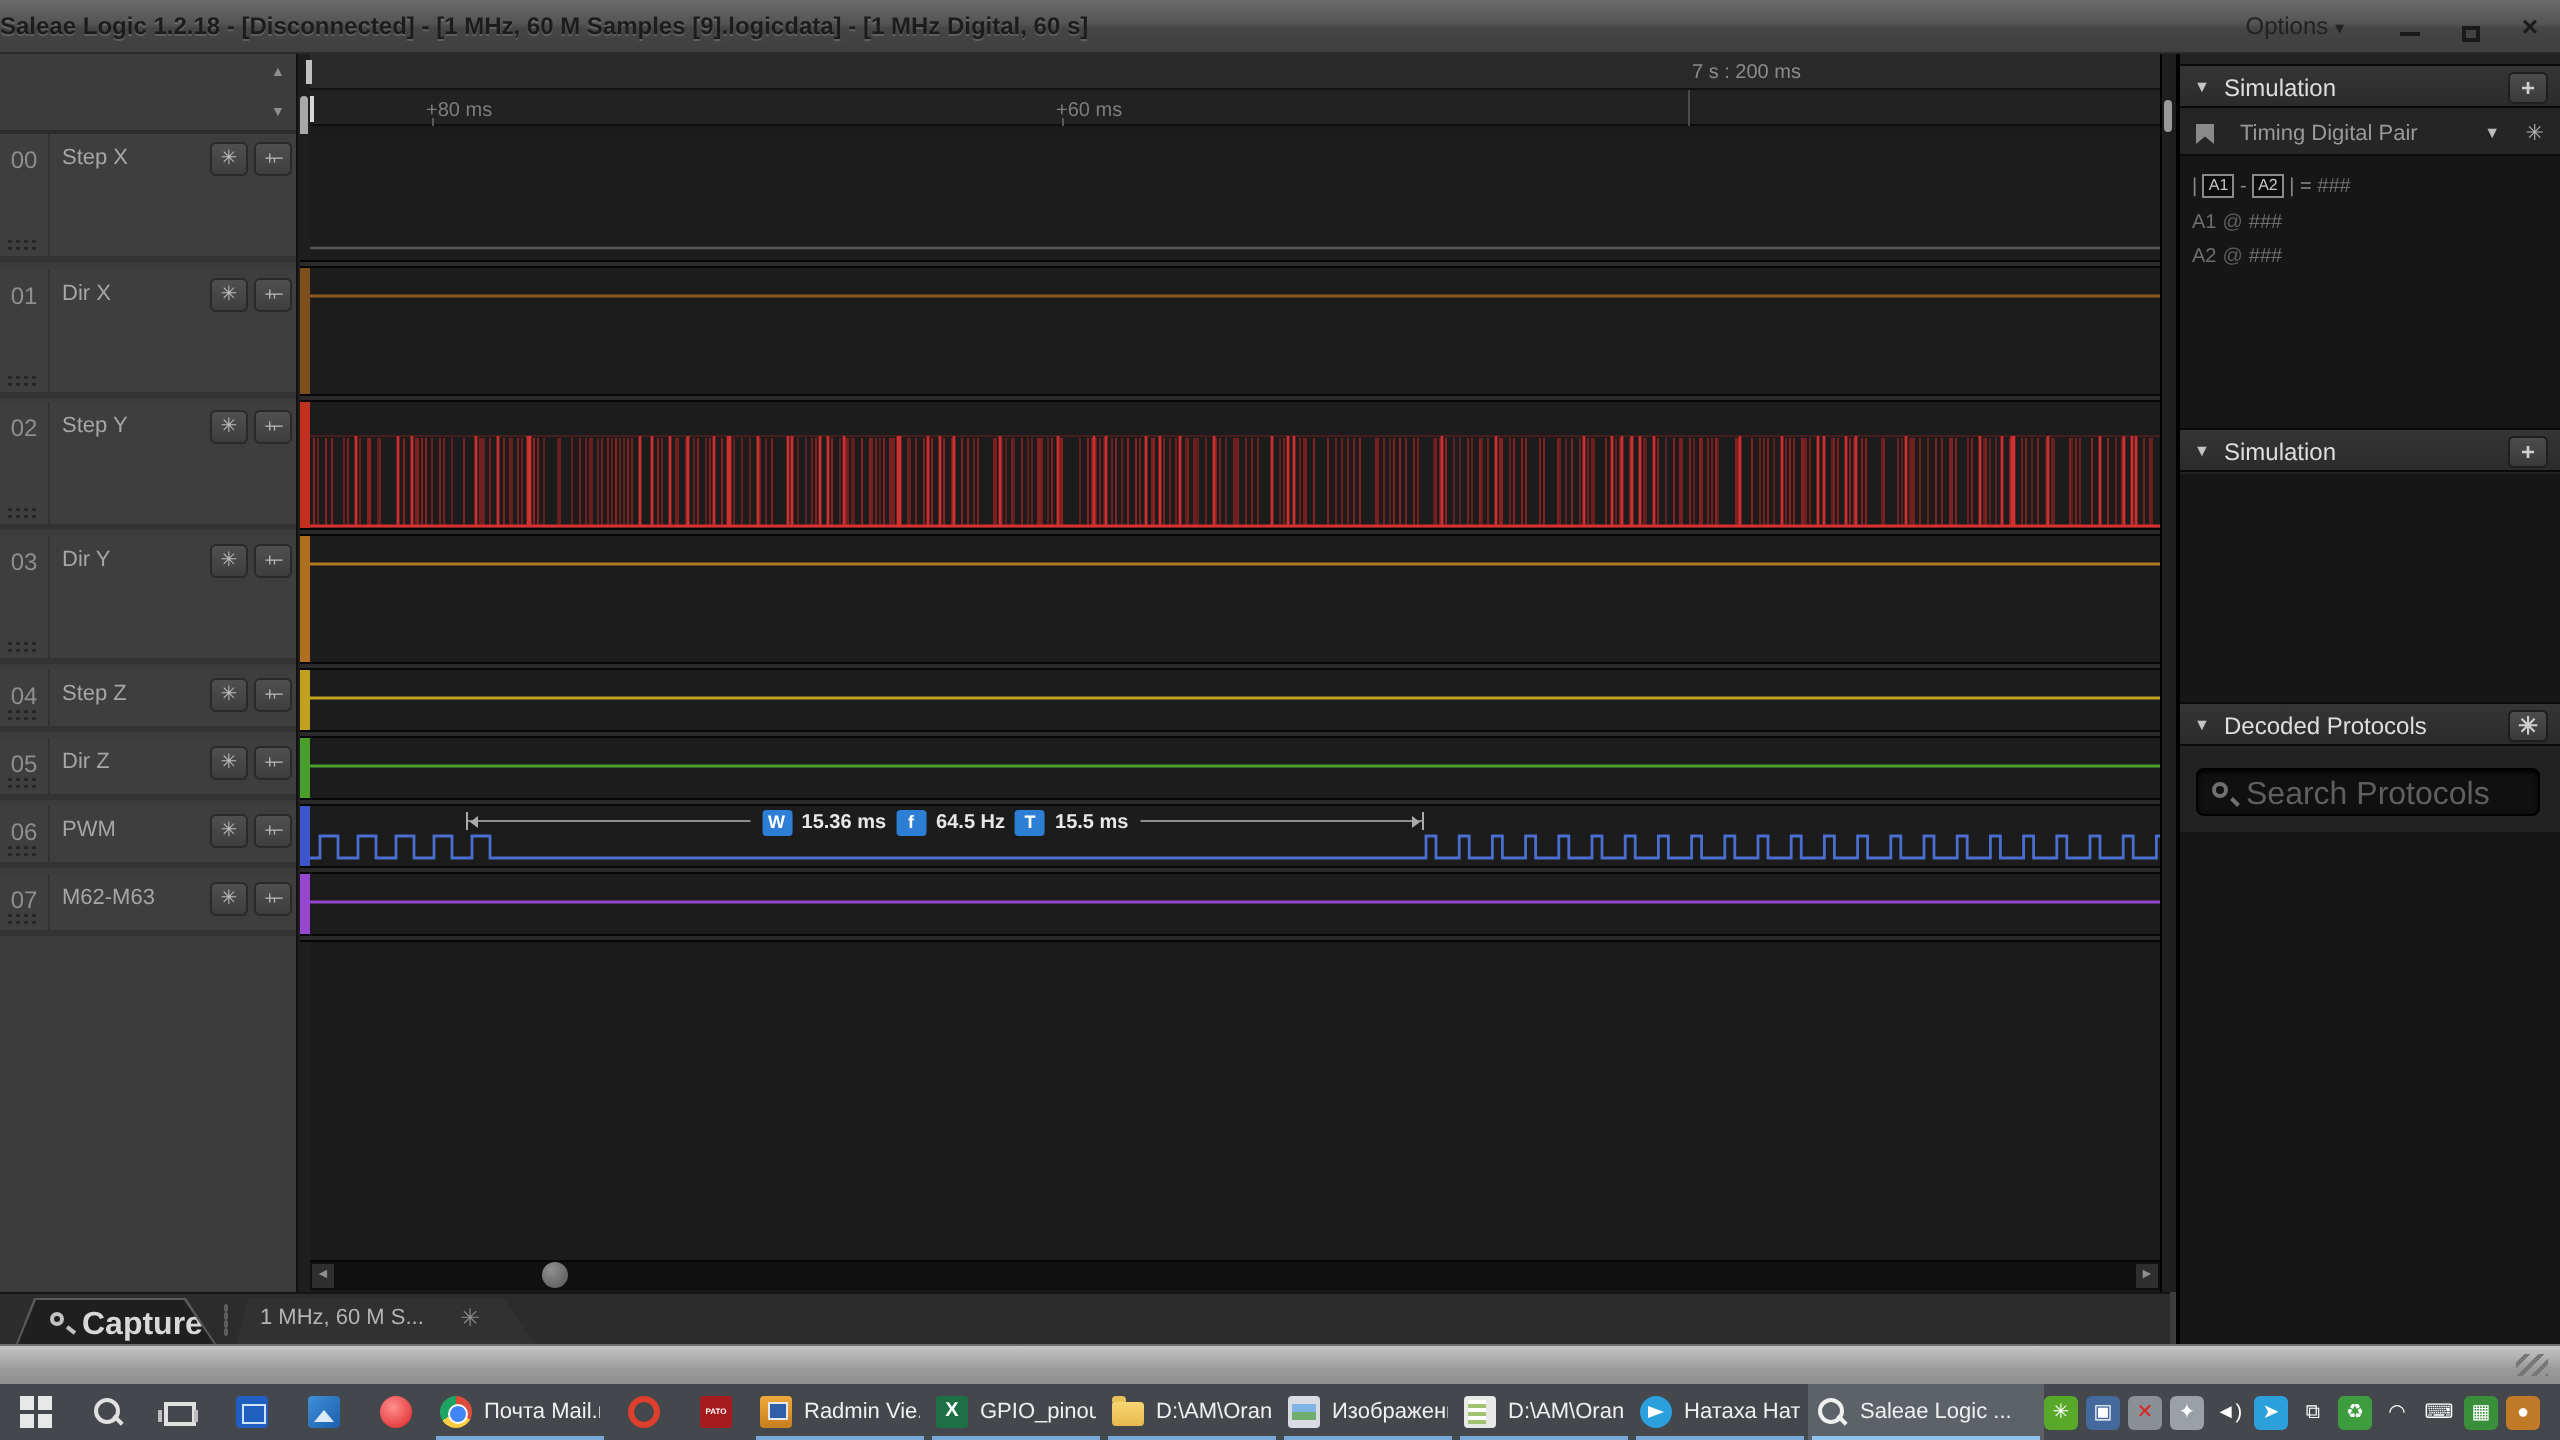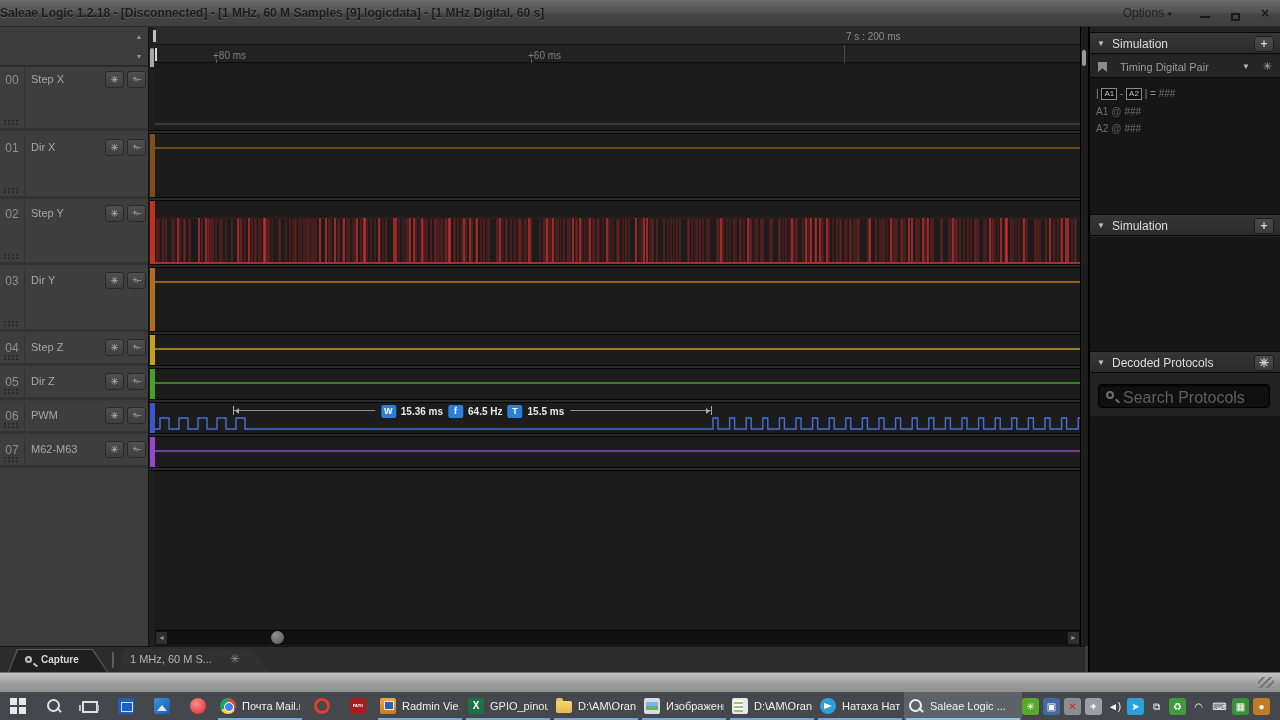--- a/index.html
+++ b/index.html
@@ -140,21 +140,21 @@
   #tabbar { left:0; top:646px; width:1085px; height:26px; background:#2c2c2c;
     border-top:1px solid #151515; }
   #capture-tab-outer { left:8px; top:649px; width:100px; height:23px; background:#5a5a5a;
     clip-path:polygon(0 100%, 9px 0, calc(100% - 15px) 0, 100% 100%); }
   #capture-tab { position:absolute; left:1px; top:1px; width:98px; height:22px; background:#1f1f1f;
     clip-path:polygon(0 100%, 9px 0, calc(100% - 15px) 0, 100% 100%); }
   #capture-icon { position:absolute; left:16px; top:6px; width:7px; height:7px;
     border:2px solid #c2c2c2; border-radius:50%; }
   #capture-icon:after { content:""; position:absolute; left:6px; top:6px; width:5px; height:2px;
     background:#c2c2c2; transform:rotate(38deg); }
-  #capture-label { position:absolute; left:32px; top:4px; color:#d8d8d8; font-size:10px; font-weight:bold; }
+  #capture-label { position:absolute; left:32px; top:4px; color:#d8d8d8; font-size:16px; font-weight:bold; }
   #tab-sep { left:112px; top:652px; width:2px; height:16px;
     background-image:radial-gradient(#5c5c5c 1px, transparent 1.1px); background-size:2px 4px; }
   #session-tab { left:118px; top:649px; width:150px; height:23px; background:#313131;
     clip-path:polygon(0 100%, 6px 0, calc(100% - 16px) 0, 100% 100%); }
   #session-label { position:absolute; left:12px; top:4px; color:#b4b4b4; font-size:11px; }
   #session-gear { position:absolute; right:28px; top:3px; color:#8a8a8a; font-size:12px; }
 
   
   #bottom-strip { left:0; top:672px; width:1280px; height:20px;
     background:linear-gradient(#c6c6c6,#9b9b9b 60%,#8f8f8f); border-top:1px solid #6f6f6f; }

